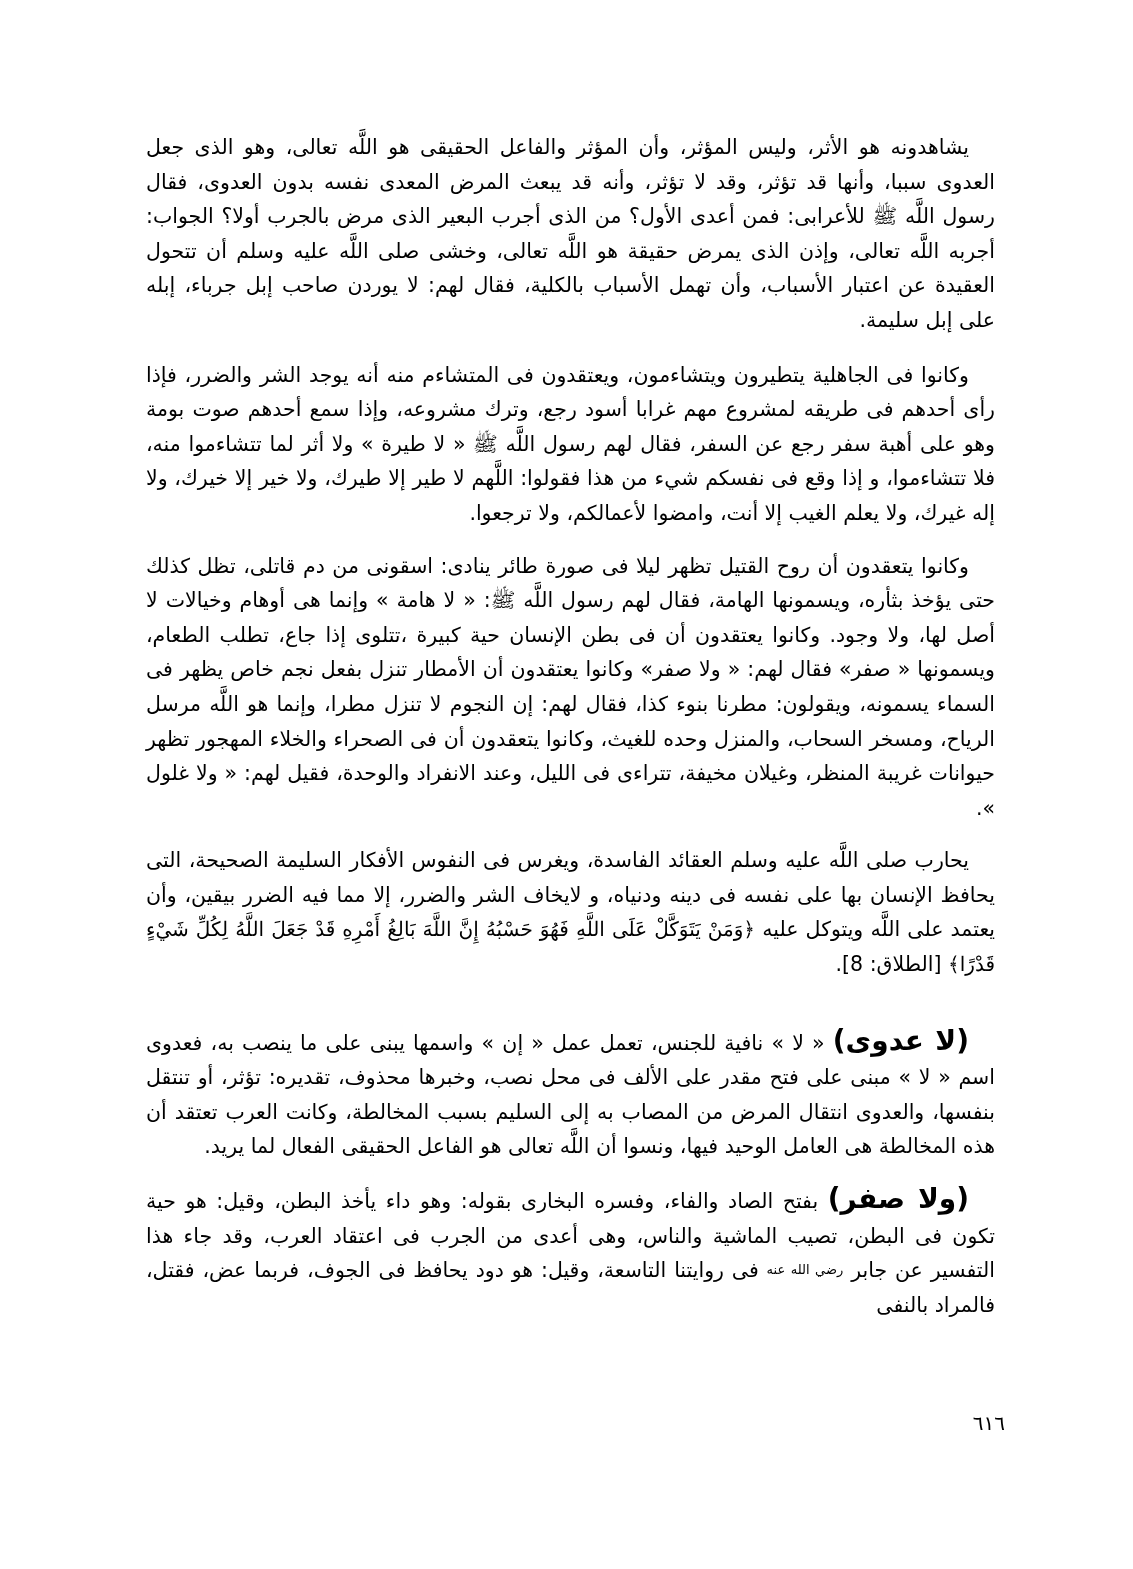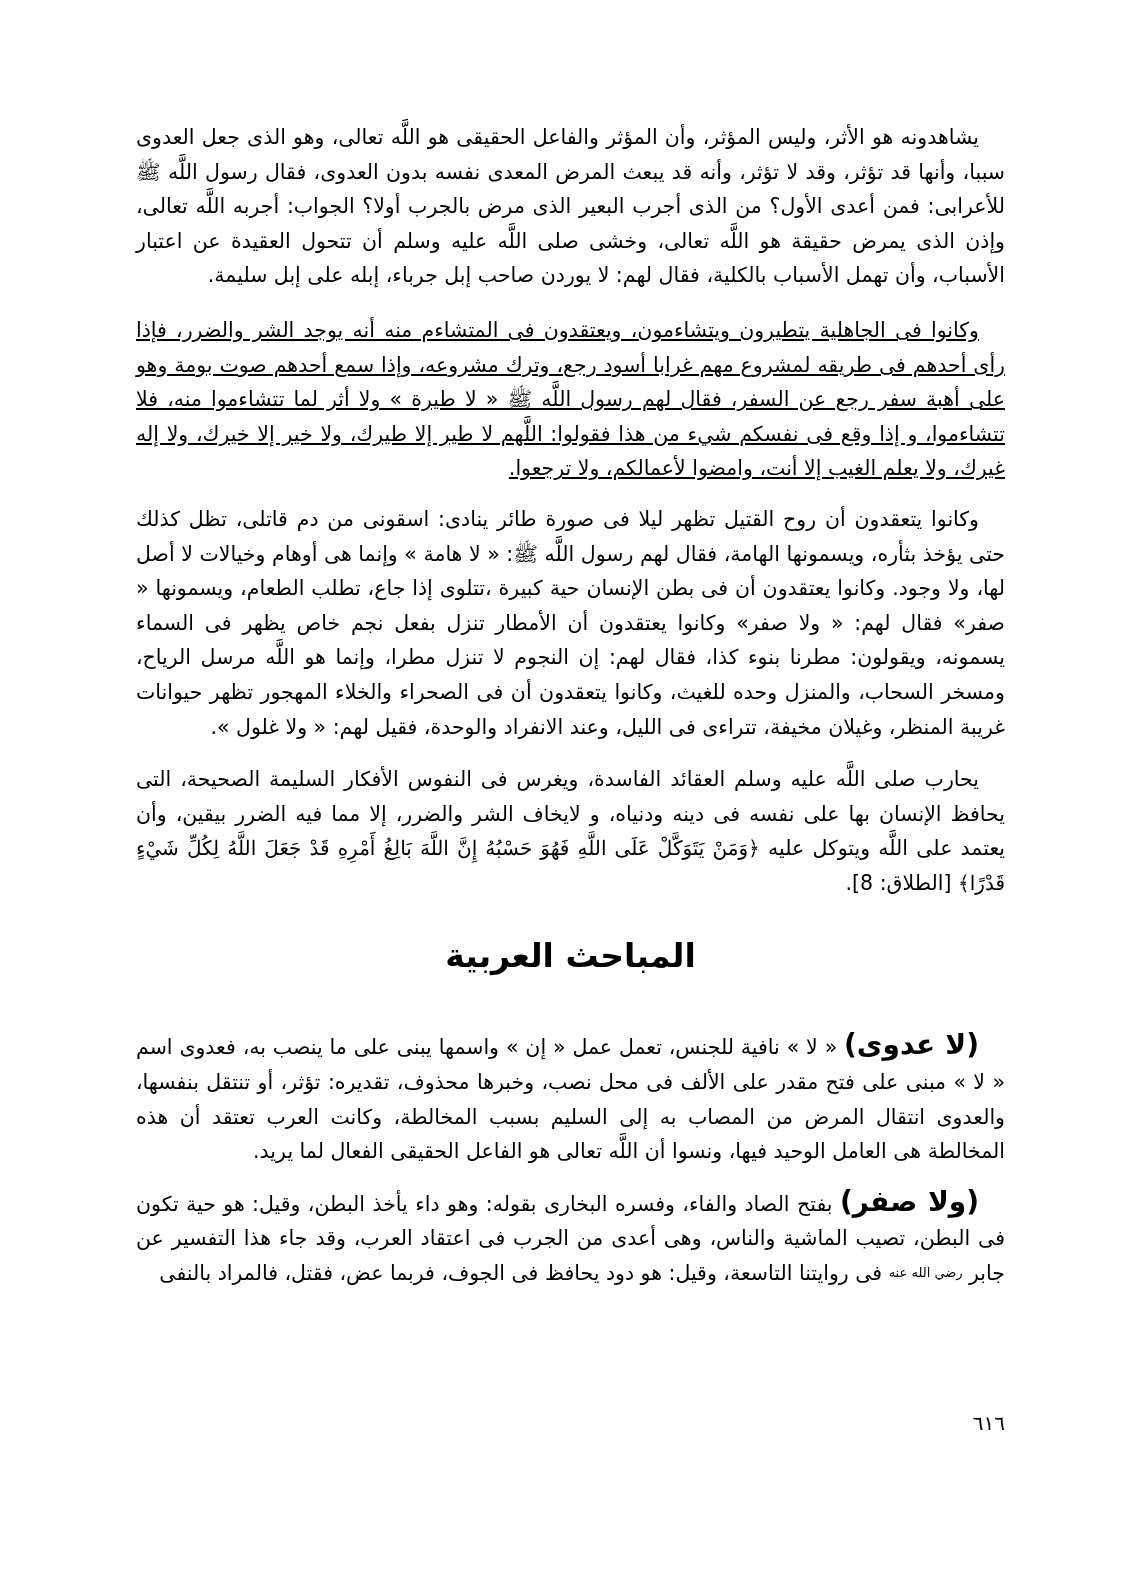--- a/index.html
+++ b/index.html
@@ -16,29 +16,29 @@
       font-family: "DejaVu Sans", sans-serif;
     }
     .page {
       position: absolute;
       left: 128px;
       top: 112px;
       width: 885px;
       direction: rtl;
     }
     .para {
-      margin: 8px;
+      margin: 18px;
       font-size: 20.5px;
       line-height: 34.6px;
       text-align: justify;
       text-align-last: right;
     }
     .para.indent { text-indent: 26px; }
     .p1 { }
-    .p2 { margin-top: 20px; text-decoration: underline; }
+    .p2 { margin-top: 20px; }
     .p3 { margin-top: 16px; }
     .p4 { margin-top: 18px; }
     .quran {
       font-weight: normal;
       font-family: "DejaVu Serif", serif;
       font-size: 20px;
     }
     .heading {
       margin: 26px 0 0 0;
       text-align: center;
@@ -81,21 +81,20 @@
 
   <p class="para indent p3">
     <span>وكانوا يتعقدون أن روح القتيل تظهر ليلا فى صورة طائر ينادى: اسقونى من دم قاتلى، تظل كذلك حتى يؤخذ بثأره، ويسمونها الهامة، فقال لهم رسول اللَّه ﷺ: « لا هامة » وإنما هى أوهام وخيالات لا أصل لها، ولا وجود. وكانوا يعتقدون أن فى بطن الإنسان حية كبيرة ،تتلوى إذا جاع، تطلب الطعام، ويسمونها « صفر» فقال لهم: « ولا صفر» وكانوا يعتقدون أن الأمطار تنزل بفعل نجم خاص يظهر فى السماء يسمونه، ويقولون: مطرنا بنوء كذا، فقال لهم: إن النجوم لا تنزل مطرا، وإنما هو اللَّه مرسل الرياح، ومسخر السحاب، والمنزل وحده للغيث، وكانوا يتعقدون أن فى الصحراء والخلاء المهجور تظهر حيوانات غريبة المنظر، وغيلان مخيفة، تتراءى فى الليل، وعند الانفراد والوحدة، فقيل لهم: « ولا غلول ».</span>
   </p>
 
   <p class="para indent p4">
     <span>يحارب صلى اللَّه عليه وسلم العقائد الفاسدة، ويغرس فى النفوس الأفكار السليمة الصحيحة، التى يحافظ الإنسان بها على نفسه فى دينه ودنياه، و لايخاف الشر والضرر، إلا مما فيه الضرر بيقين، وأن يعتمد على اللَّه ويتوكل عليه </span><span class="quran">﴿وَمَنْ يَتَوَكَّلْ عَلَى اللَّهِ فَهُوَ حَسْبُهُ إِنَّ اللَّهَ بَالِغُ أَمْرِهِ قَدْ جَعَلَ اللَّهُ لِكُلِّ شَيْءٍ قَدْرًا﴾</span>
     <span>[الطلاق: 8].</span>
   </p>
 
-  <h2 class="heading">المباحث العربية</h2>
 
   <p class="para indent p6">
     <span class="term">(لا عدوى)</span><span> « لا » نافية للجنس، تعمل عمل « إن » واسمها يبنى على ما ينصب به، فعدوى اسم « لا » مبنى على فتح مقدر على الألف فى محل نصب، وخبرها محذوف، تقديره: تؤثر، أو تنتقل بنفسها، والعدوى انتقال المرض من المصاب به إلى السليم بسبب المخالطة، وكانت العرب تعتقد أن هذه المخالطة هى العامل الوحيد فيها، ونسوا أن اللَّه تعالى هو الفاعل الحقيقى الفعال لما يريد.</span>
   </p>
 
   <p class="para indent p7">
     <span class="term">(ولا صفر)</span><span> بفتح الصاد والفاء، وفسره البخارى بقوله: وهو داء يأخذ البطن، وقيل: هو حية تكون فى البطن، تصيب الماشية والناس، وهى أعدى من الجرب فى اعتقاد العرب، وقد جاء هذا التفسير عن جابر </span><span class="honorific">رضي الله عنه</span><span> فى روايتنا التاسعة، وقيل: هو دود يحافظ فى الجوف، فربما عض، فقتل، فالمراد بالنفى</span>
   </p>
 
 </div>

